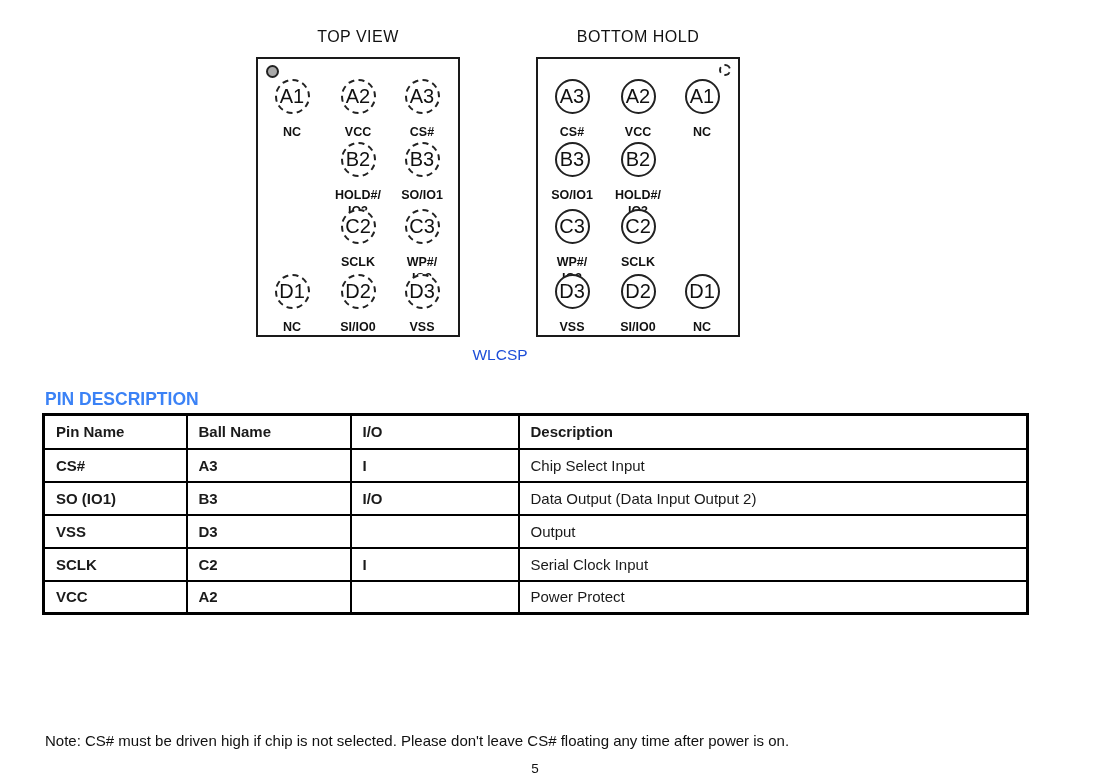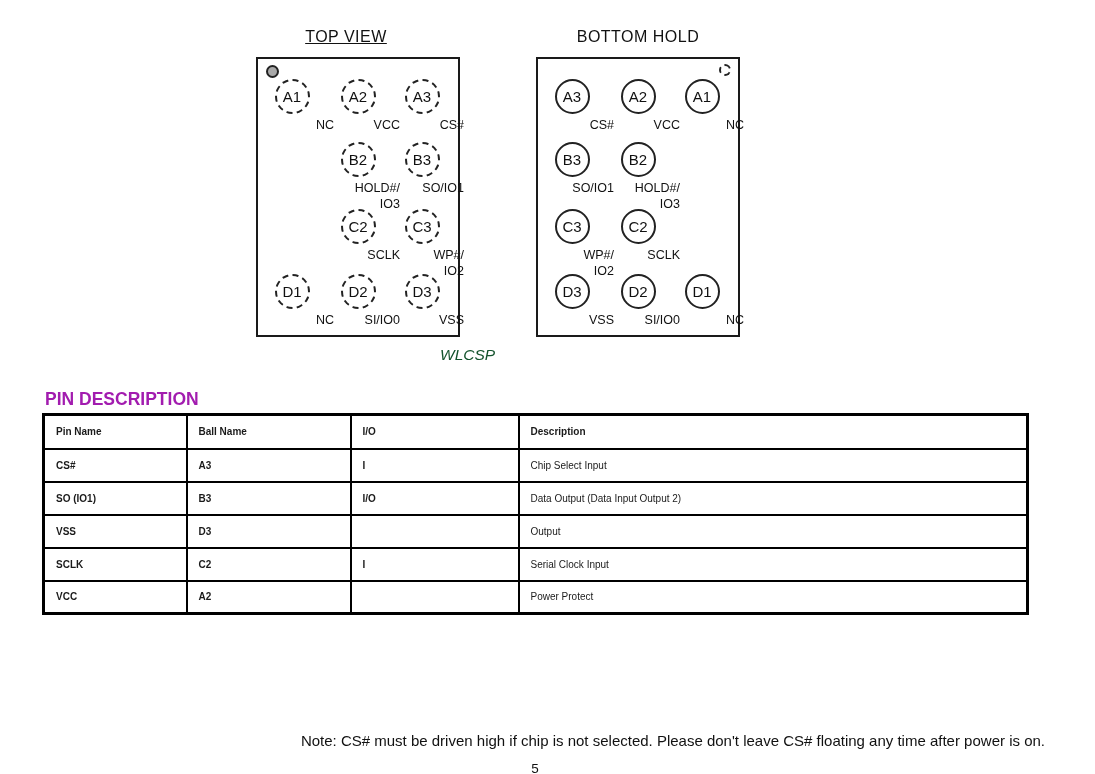--- a/index.html
+++ b/index.html
@@ -14,21 +14,21 @@
   
   .view-title {
     position: absolute;
     top: 28px;
     width: 204px;
     text-align: center;
     font-size: 16px;
     letter-spacing: 0.5px;
     color: #111;
   }
-  #top-view-title { left: 244px; text-decoration: underline; }
+  #top-view-title { left: 256px; }
   #bottom-view-title { left: 536px; }
 
   .pkg-box {
     position: absolute;
     top: 57px;
     width: 204px;
     height: 280px;
     border: 2px solid #1a1a1a;
     background: #fff;
   }
@@ -58,86 +58,86 @@
     display: flex;
     flex-direction: column;
     align-items: center;
   }
   .ball-circle {
     width: 35px; height: 35px;
     border-radius: 50%;
     display: flex;
     align-items: center;
     justify-content: center;
-    font-size: 15px;
+    font-size: 20px;
     color: #111;
     background: #fff;
   }
   .ball-dashed .ball-circle { border: 2px dashed #222; }
   .ball-solid  .ball-circle { border: 2px solid  #222; }
   .ball-label {
-    margin-top: 3px;
+    margin-top: 10px;
     width: 84px;
-    text-align: right;
+    text-align: center;
     font-size: 12.5px;
     line-height: 1.3;
     color: #111;
     white-space: pre-line;
+    font-weight: bold;
   }
 
   #wlcsp-label {
     position: absolute;
     left: 440px; top: 346px;
     width: 120px;
+    text-align: center;
     font-size: 15.5px;
-    color: #14532d;
-    font-style: italic;
+    color: #1d4ed8;
   }
 
   
   #pin-desc-heading {
     position: absolute;
     left: 45px; top: 389px;
     font-size: 17.5px;
     font-weight: bold;
-    color: #a21caf;
+    color: #3b82f6;
   }
 
   #pin-table {
     position: absolute;
     left: 42px; top: 413px;
     width: 984px;
     border-collapse: collapse;
     table-layout: fixed;
   }
   #pin-table th, #pin-table td {
     border: 2px solid #000;
     padding: 0 0 0 11px;
     height: 33px;
     vertical-align: middle;
-    font-size: 10px;
+    font-size: 15px;
     text-align: left;
     overflow: hidden;
     white-space: nowrap;
   }
   #pin-table { border: 3px solid #000; }
   #pin-table th { font-weight: bold; height: 34px; }
   #pin-table td.col-bold { font-weight: bold; }
   .w-pin  { width: 143px; }
   .w-ball { width: 164px; }
   .w-io   { width: 168px; }
   .w-desc { width: 509px; }
 
   #note-line {
     position: absolute;
     left: 45px; top: 732px;
     width: 1000px;
     font-size: 15px;
     color: #111;
-    text-align: right;
   }
 
   #page-number {
     position: absolute;
     left: 500px; top: 761px;
     width: 70px;
     text-align: center;
     font-size: 13.5px;
     color: #111;
   }

